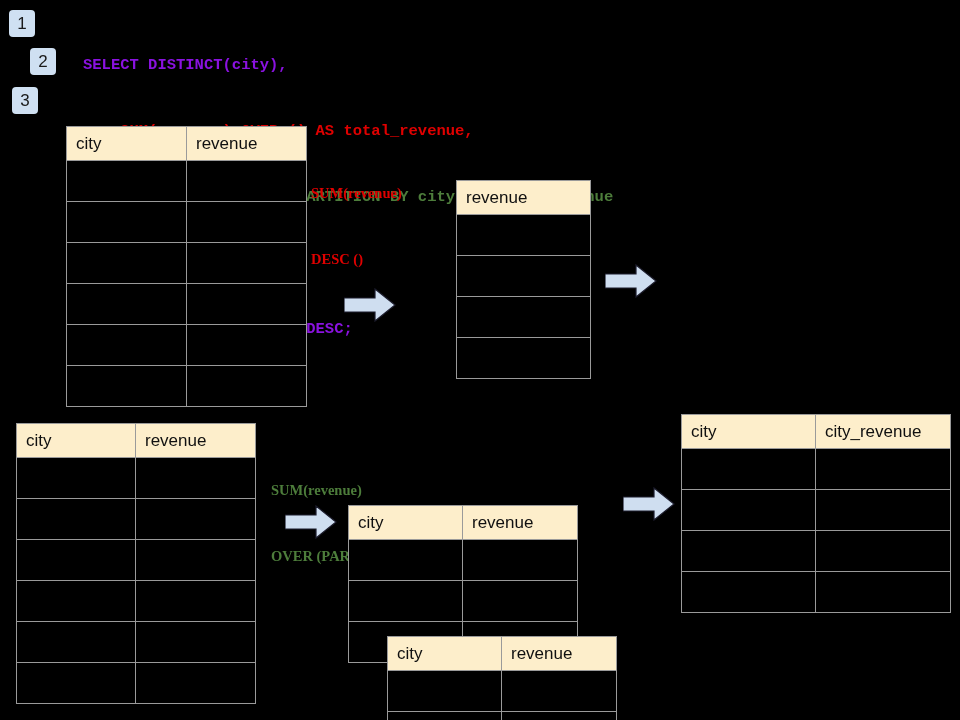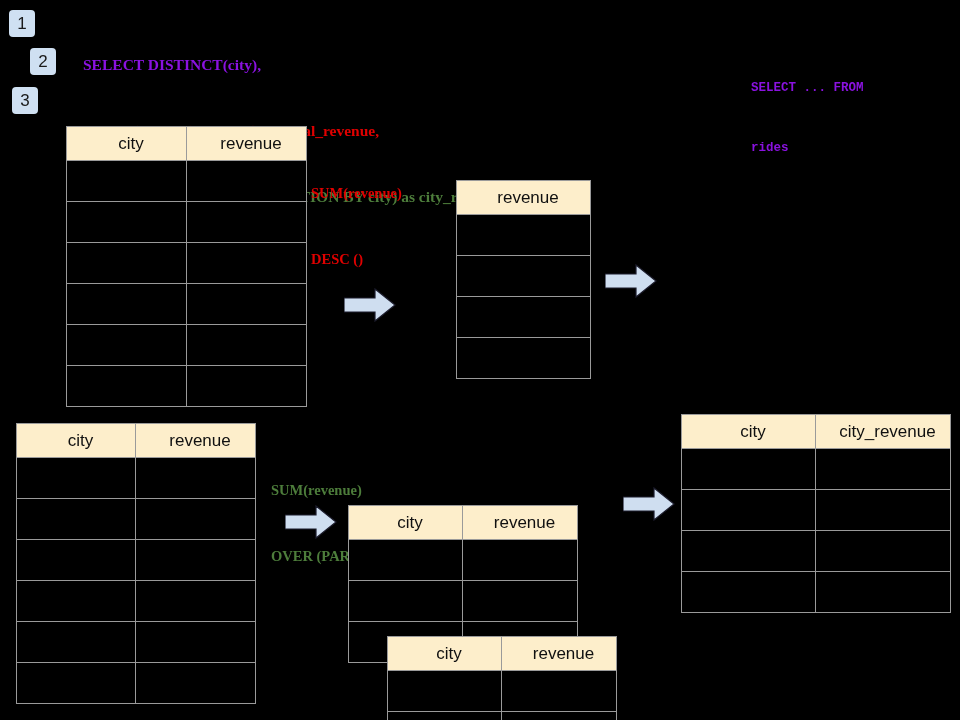--- a/index.html
+++ b/index.html
@@ -28,21 +28,21 @@
     display: flex;
     align-items: center;
     justify-content: center;
     width: 26px;
     height: 27px;
   }
 
   
   .sql {
     position: absolute;
-    font-family: Liberation Serif, serif;
+    font-family: Liberation Mono, monospace;
     font-size: 15.5px;
     line-height: 22px;
     white-space: pre;
     font-weight: bold;
     letter-spacing: 0px;
   }
   .sql-purple { color: #8a12e0; }
   .sql-red    { color: #e00000; }
   .sql-green  { color: #4d7d3b; }
 
@@ -82,21 +82,21 @@
     border: 1px solid #9a9a9a;
     padding: 0;
     margin: 0;
   }
   .tbl th {
     background: #fdeecb;
     color: #101010;
     font-family: "Liberation Sans", sans-serif;
     font-weight: normal;
     font-size: 17px;
-    text-align: center;
+    text-align: left;
     padding-left: 9px;
     height: 33px;
     vertical-align: middle;
   }
   .tbl td {
     background: #000000;
     height: 40px;
   }
 
   
@@ -120,24 +120,20 @@
   </div>
 
   <div class="sql" style="left:83px; top:10px;">
     <div class="sql-line sql-purple">SELECT DISTINCT(city),</div>
     <div class="sql-line sql-red">    SUM(revenue) OVER () AS total_revenue,</div>
     <div class="sql-line sql-green">    SUM(revenue) OVER (PARTITION BY city) as city_revenue</div>
     <div class="sql-line sql-purple">  FROM rides</div>
     <div class="sql-line sql-purple">  ORDER by city_revenue DESC;</div>
   </div>
 
-  <div class="side-note" style="left:751px; top:38px;">
-    <div>SELECT ... FROM</div>
-    <div>rides</div>
-  </div>
 
   <div class="anno anno-red" style="left:311px; top:138px;">
     <div>SUM(revenue)</div>
     <div>DESC ()</div>
   </div>
 
   <div class="anno anno-green" style="left:271px; top:435px;">
     <div>SUM(revenue)</div>
     <div>OVER (PARTITION</div>
   </div>

